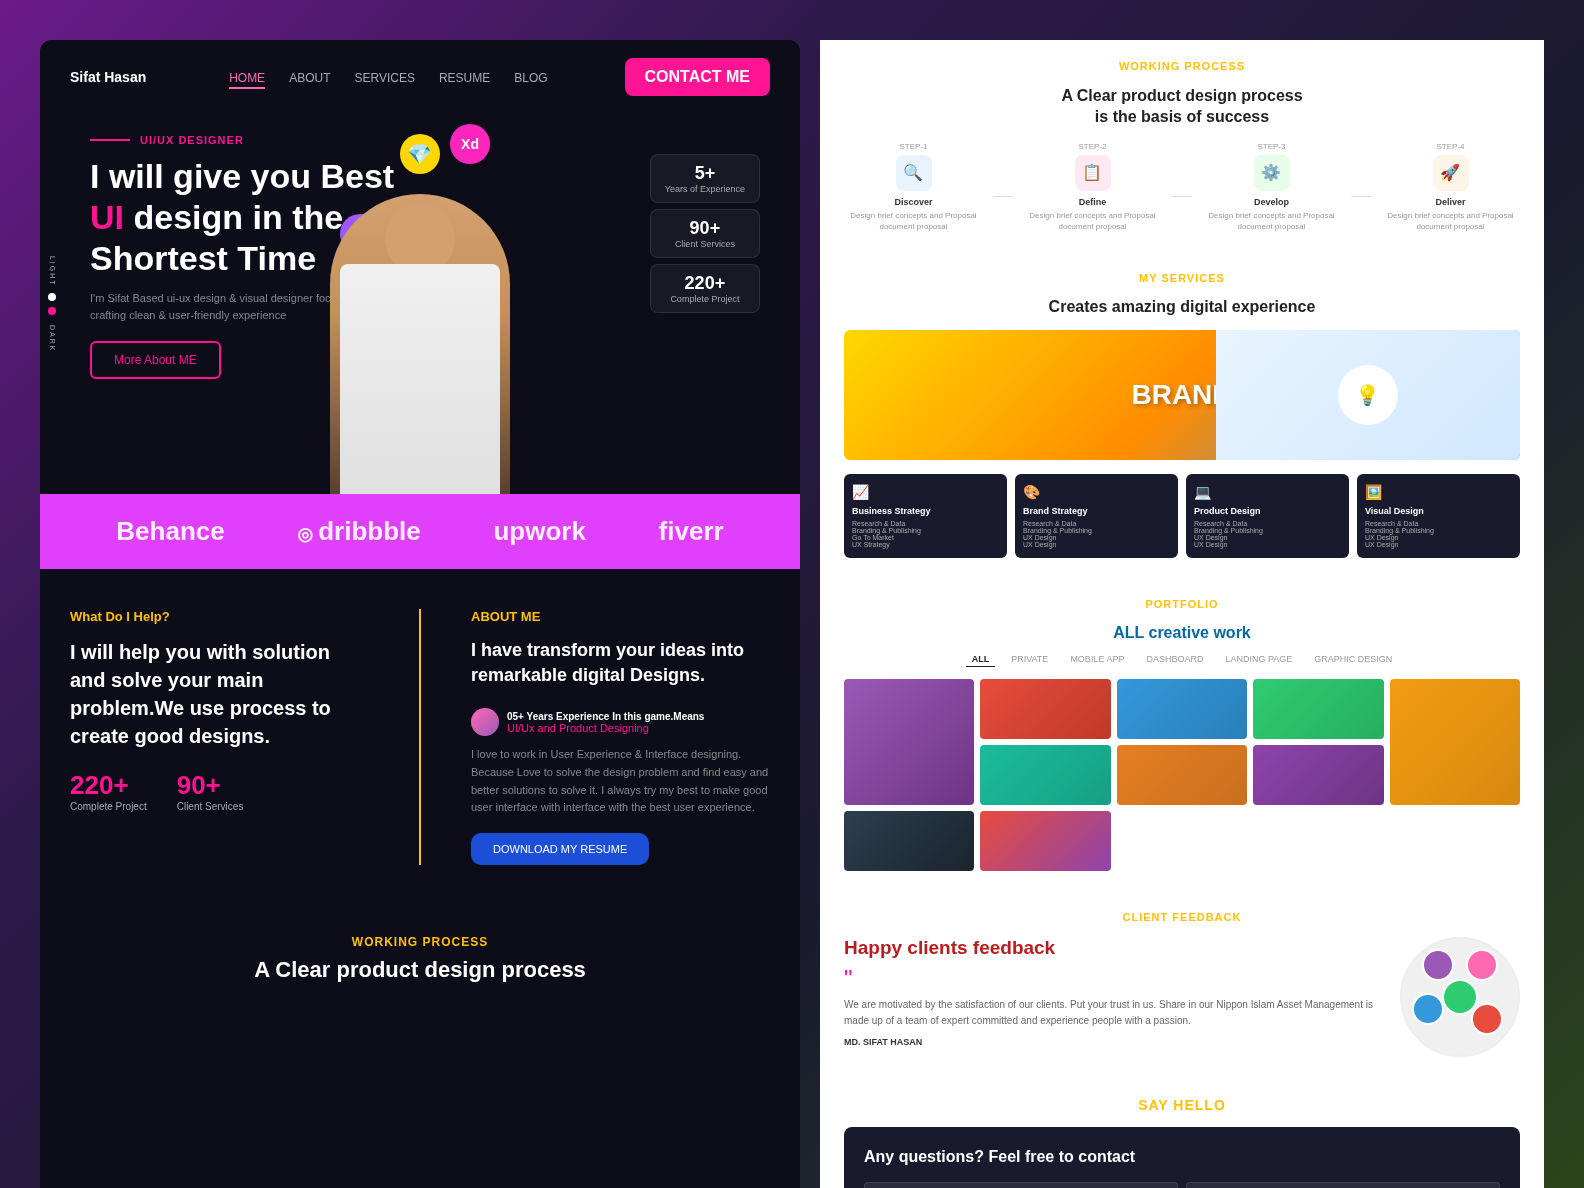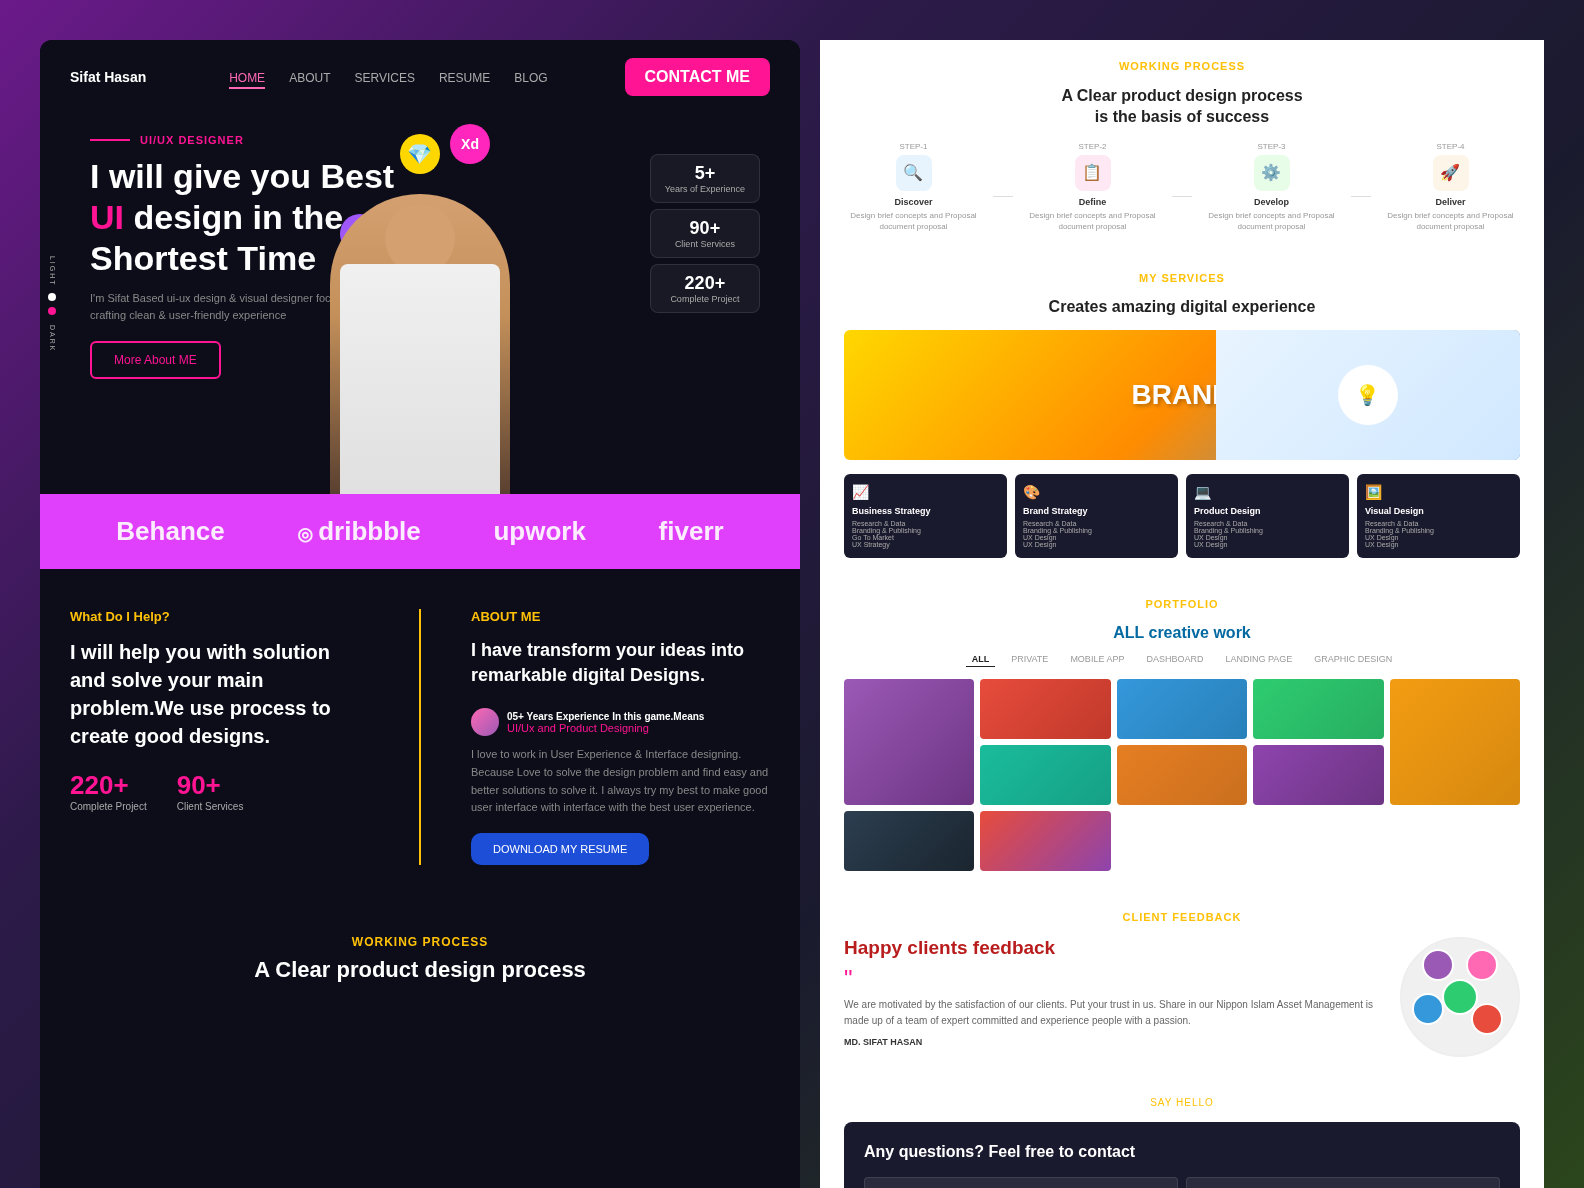--- a/index.html
+++ b/index.html
@@ -539,22 +539,22 @@
     .av5 { background: #2ecc71; top: 50%; left: 50%; transform: translate(-50%,-50%); width: 36px; height: 36px; }
 
     
     .sayhello-right {
       background: #fff;
       padding: 20px 24px;
       text-align: center;
     }
     .sayhello-right .section-subtitle-yellow {
       color: #ffc107;
-      font-size: 10px;
-      font-weight: 400;
+      font-size: 14px;
+      font-weight: 700;
       letter-spacing: 1px;
     }
     .contact-form-mockup {
       background: #1a1a2e;
       border-radius: 8px;
       padding: 20px;
       text-align: left;
       margin-top: 14px;
     }
     .contact-form-mockup .form-title {

